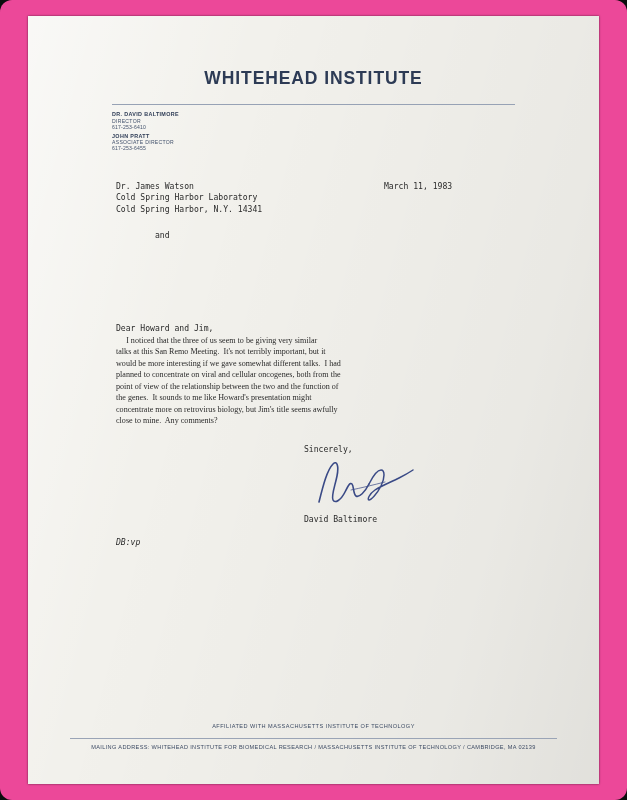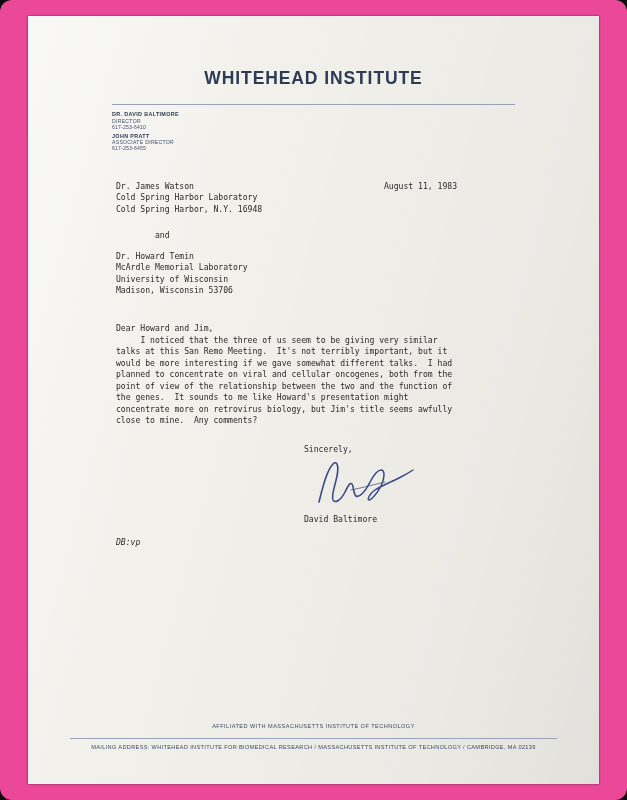--- a/index.html
+++ b/index.html
@@ -120,20 +120,21 @@
     position: absolute;
     left: 88px;
     top: 293px;
     margin-top: 14px;
   }
   .body-par {
     position: absolute;
     left: 88px;
     top: 319px;
     width: 445px;
+    font-family: Liberation Serif, serif;
   }
   .closing {
     position: absolute;
     left: 276px;
     top: 428px;
     text-align: center;
   }
   .signer {
     position: absolute;
     left: 276px;
@@ -201,32 +202,28 @@
         <div class="rl">DIRECTOR</div>
         <div class="ph">617-253-6410</div>
       </div>
       <div class="blk">
         <div class="nm">JOHN PRATT</div>
         <div class="rl">ASSOCIATE DIRECTOR</div>
         <div class="ph">617-253-6455</div>
       </div>
     </div>
 
-    <div class="typed date">August 11, 1983</div>
+    <div class="typed date">March 11, 1983</div>
 
     <div class="typed addr1">Dr. James Watson
 Cold Spring Harbor Laboratory
-Cold Spring Harbor, N.Y. 16948</div>
+Cold Spring Harbor, N.Y. 14341</div>
 
     <div class="typed and">and</div>
 
-    <div class="typed addr2">Dr. Howard Temin
-McArdle Memorial Laboratory
-University of Wisconsin
-Madison, Wisconsin 53706</div>
 
     <div class="typed salutation">Dear Howard and Jim,</div>
 
     <div class="typed body-par">     I noticed that the three of us seem to be giving very similar
 talks at this San Remo Meeting.  It's not terribly important, but it
 would be more interesting if we gave somewhat different talks.  I had
 planned to concentrate on viral and cellular oncogenes, both from the
 point of view of the relationship between the two and the function of
 the genes.  It sounds to me like Howard's presentation might
 concentrate more on retrovirus biology, but Jim's title seems awfully

